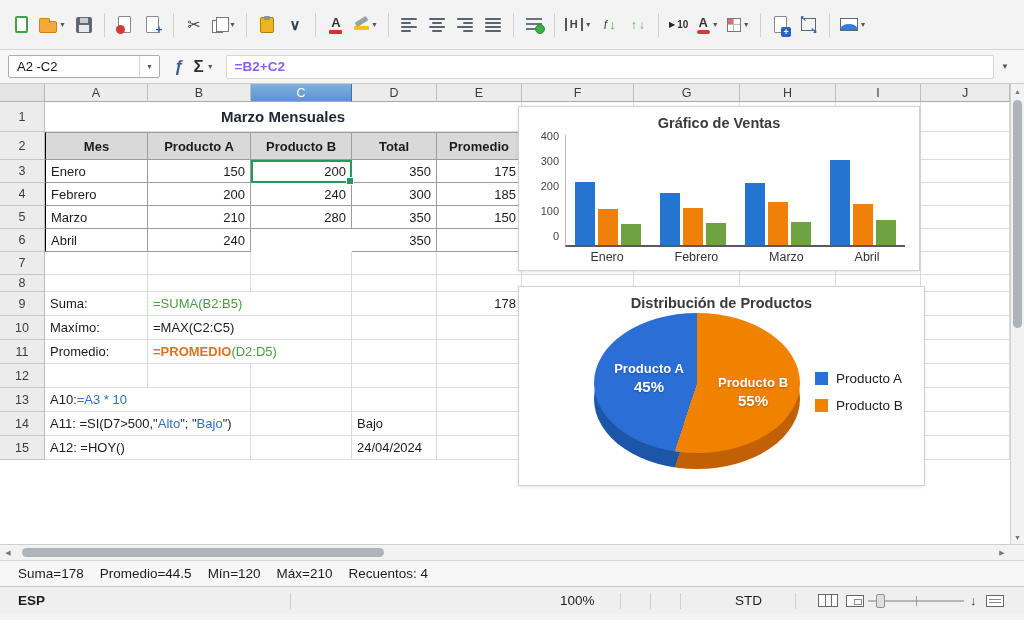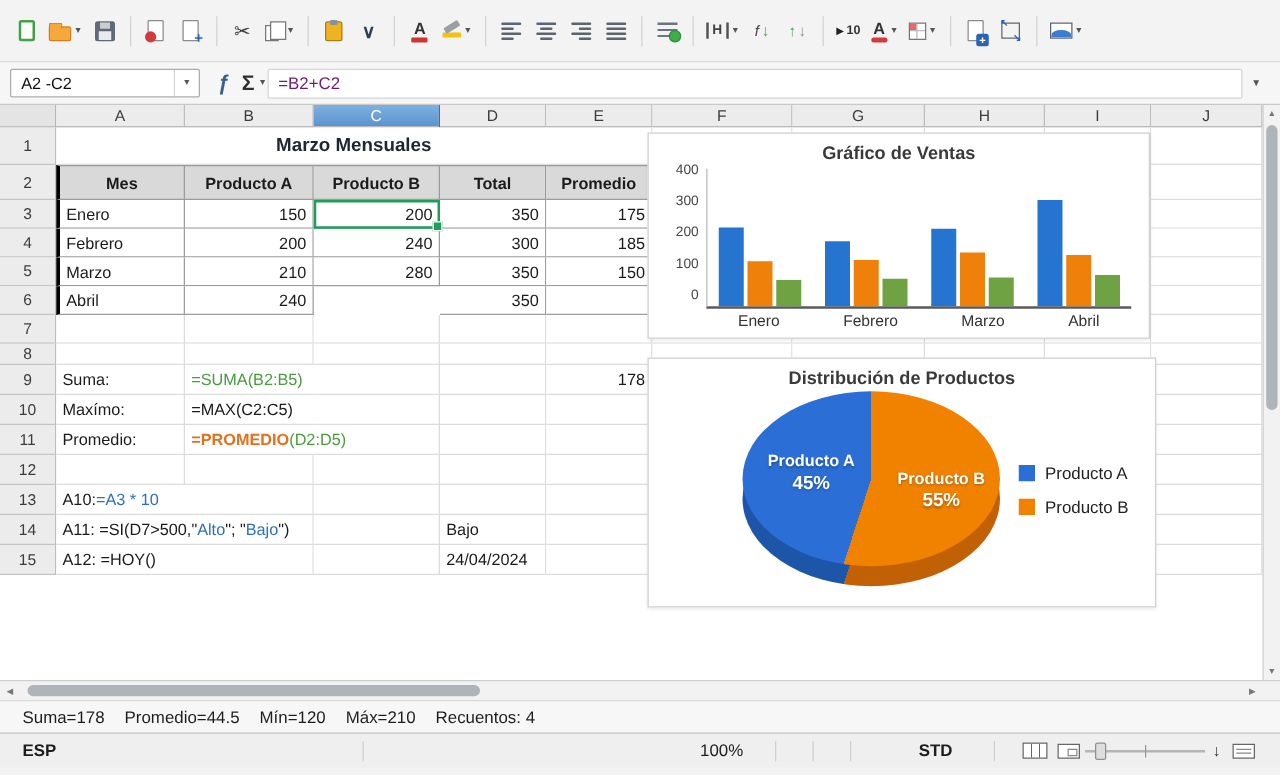--- a/index.html
+++ b/index.html
@@ -66,42 +66,42 @@
   
   .formulabar { height:34px; background:#f6f6f6; border-bottom:1px solid #c9c9c9;
     display:flex; align-items:center; padding:0 8px; }
   .namebox { width:152px; height:23px; background:#fff; border:1px solid #adadad; border-radius:2px;
     display:flex; align-items:center; }
   .namebox-text { flex:1; padding-left:8px; font-size:13px; color:#111; }
   .namebox-drop { width:20px; height:100%; border-left:1px solid #d5d5d5; display:flex; align-items:center; justify-content:center; font-size:7px; color:#555; }
   .glyph-fx { font-size:17px; font-weight:bold; font-style:italic; color:#3a5f8a; margin-left:14px; }
   .glyph-sigma { font-size:17px; font-weight:bold; color:#2f2f2f; margin-left:10px; }
   .formula-input { flex:1; height:24px; background:#fff; border:1px solid #d5d5d5; border-radius:2px;
-    display:flex; align-items:center; padding-left:8px; font-size:13.5px; color:#701a75; }
+    margin-left:12px; display:flex; align-items:center; padding-left:8px; font-size:13.5px; color:#8b5cf6;font-weight:bold; }
   .fbar-drop { width:22px; text-align:center; font-size:8px; color:#555; }
 
   
   .sheetwrap { position:relative; height:460px; display:flex; background:#fff; }
   .gridcol { width:1010px; }
   .ghead { display:flex; height:18px; }
   .corner { width:45px; background:#e4e4e4; border-right:1px solid #b5b5b5; border-bottom:1px solid #b5b5b5; }
   .colhead { background:#ececec; border-right:1px solid #bdbdbd; border-bottom:1px solid #a9a9a9;
     font-size:12.5px; color:#3c3c3c; display:flex; align-items:center; justify-content:center; }
   .colhead.selcol { background:linear-gradient(#7fb0e0,#5a94cf); color:#fff; border-right:1px solid #3d6fa8; }
   .grow { display:flex; }
   .rowhead { width:45px; background:#ececec; border-right:1px solid #bdbdbd; border-bottom:1px solid #c4c4c4;
     font-size:12.5px; color:#3c3c3c; display:flex; align-items:center; justify-content:center; }
   .cell { border-right:1px solid #dcdcdc; border-bottom:1px solid #dcdcdc; background:#fff;
     font-size:13px; color:#1b1b1b; padding:0 5px; display:flex; align-items:center; }
   .cell.l { justify-content:flex-start; } .cell.r { justify-content:flex-end; }
   .cell.title { font-weight:bold; font-size:15px; color:#1d2733; justify-content:center; }
   .cell.th { background:#d9d9d9; font-weight:bold; justify-content:center;
     border-right:1px solid #9c9c9c; border-bottom:1px solid #9c9c9c; border-top:1px solid #9c9c9c; }
   .cell.tb { border-right:1px solid #9c9c9c; border-bottom:1px solid #9c9c9c; }
-  .cell.bl { border-left:3px solid #000000; }
+  .cell.bl { border-left:1px solid #000000; }
   .cell.ov { white-space:nowrap; overflow:visible; position:relative; z-index:2; border-right:none; }
   .cell.sel { position:relative; outline:2px solid #1e9e5a; outline-offset:-2px; z-index:3; }
   .cell.sel::after { content:""; position:absolute; right:-3px; bottom:-3px; width:6px; height:6px;
     background:#1e9e5a; border:1px solid #fff; z-index:4; }
   .filler { background:#fff; }
 
   
   .vscroll { width:14px; background:#f2f2f2; border-left:1px solid #cfcfcf; position:relative; }
   .vs-up,.vs-dn { position:absolute; left:0; width:100%; height:14px; font-size:7px; color:#777;
     display:flex; align-items:center; justify-content:center; }
@@ -142,21 +142,21 @@
   .hs-left { left:0; } .hs-right { right:14px; }
   .hs-thumb { position:absolute; left:22px; top:3px; width:362px; height:9px; background:#aeb4ba; border-radius:5px; }
 
   
   .summaryrow { height:26px; background:#f7f7f7; border-top:1px solid #d9d9d9;
     display:flex; align-items:center; padding-left:18px; gap:16px; font-size:13.5px; color:#1d1d1d; }
   .statusbar { height:28px; background:#efefef; border-top:1px solid #c8c8c8;
     display:flex; align-items:center; padding:0 10px; font-size:13.5px; color:#1d1d1d; }
   .sb-lang { font-weight:bold; margin-left:8px; }
   .sb-zoomtxt { position:absolute; left:560px; }
-  .sb-std { position:absolute; left:735px;font-weight:bold; }
+  .sb-std { position:absolute; left:735px; }
   .sb-sep { width:1px; height:16px; background:#cfcfcf; position:absolute; }
   .ic-viewgrid { position:absolute; left:818px; width:20px; height:13px; border:1px solid #666; background:
     linear-gradient(90deg,transparent 6px,#666 6px,#666 7px,transparent 7px,transparent 12px,#666 12px,#666 13px,transparent 13px),#fff; }
   .ic-viewpage { position:absolute; left:846px; width:18px; height:12px; border:1px solid #666; background:#fff; }
   .ic-viewpage::after { content:""; position:absolute; right:1px; bottom:1px; width:6px; height:4px; border:1px solid #888; }
   .zoomslider { position:absolute; left:868px; width:96px; height:28px; }
   .zs-track { position:absolute; left:0; right:0; top:13px; height:2px; background:#b5b5b5; }
   .zs-tick { position:absolute; left:50%; top:9px; width:1px; height:10px; background:#999; }
   .zs-thumb { position:absolute; left:8px; top:7px; width:9px; height:14px; background:#dedede; border:1px solid #909090; border-radius:2px; }
   .sb-down { position:absolute; left:970px; font-size:13px; font-weight:bold; color:#333; }

